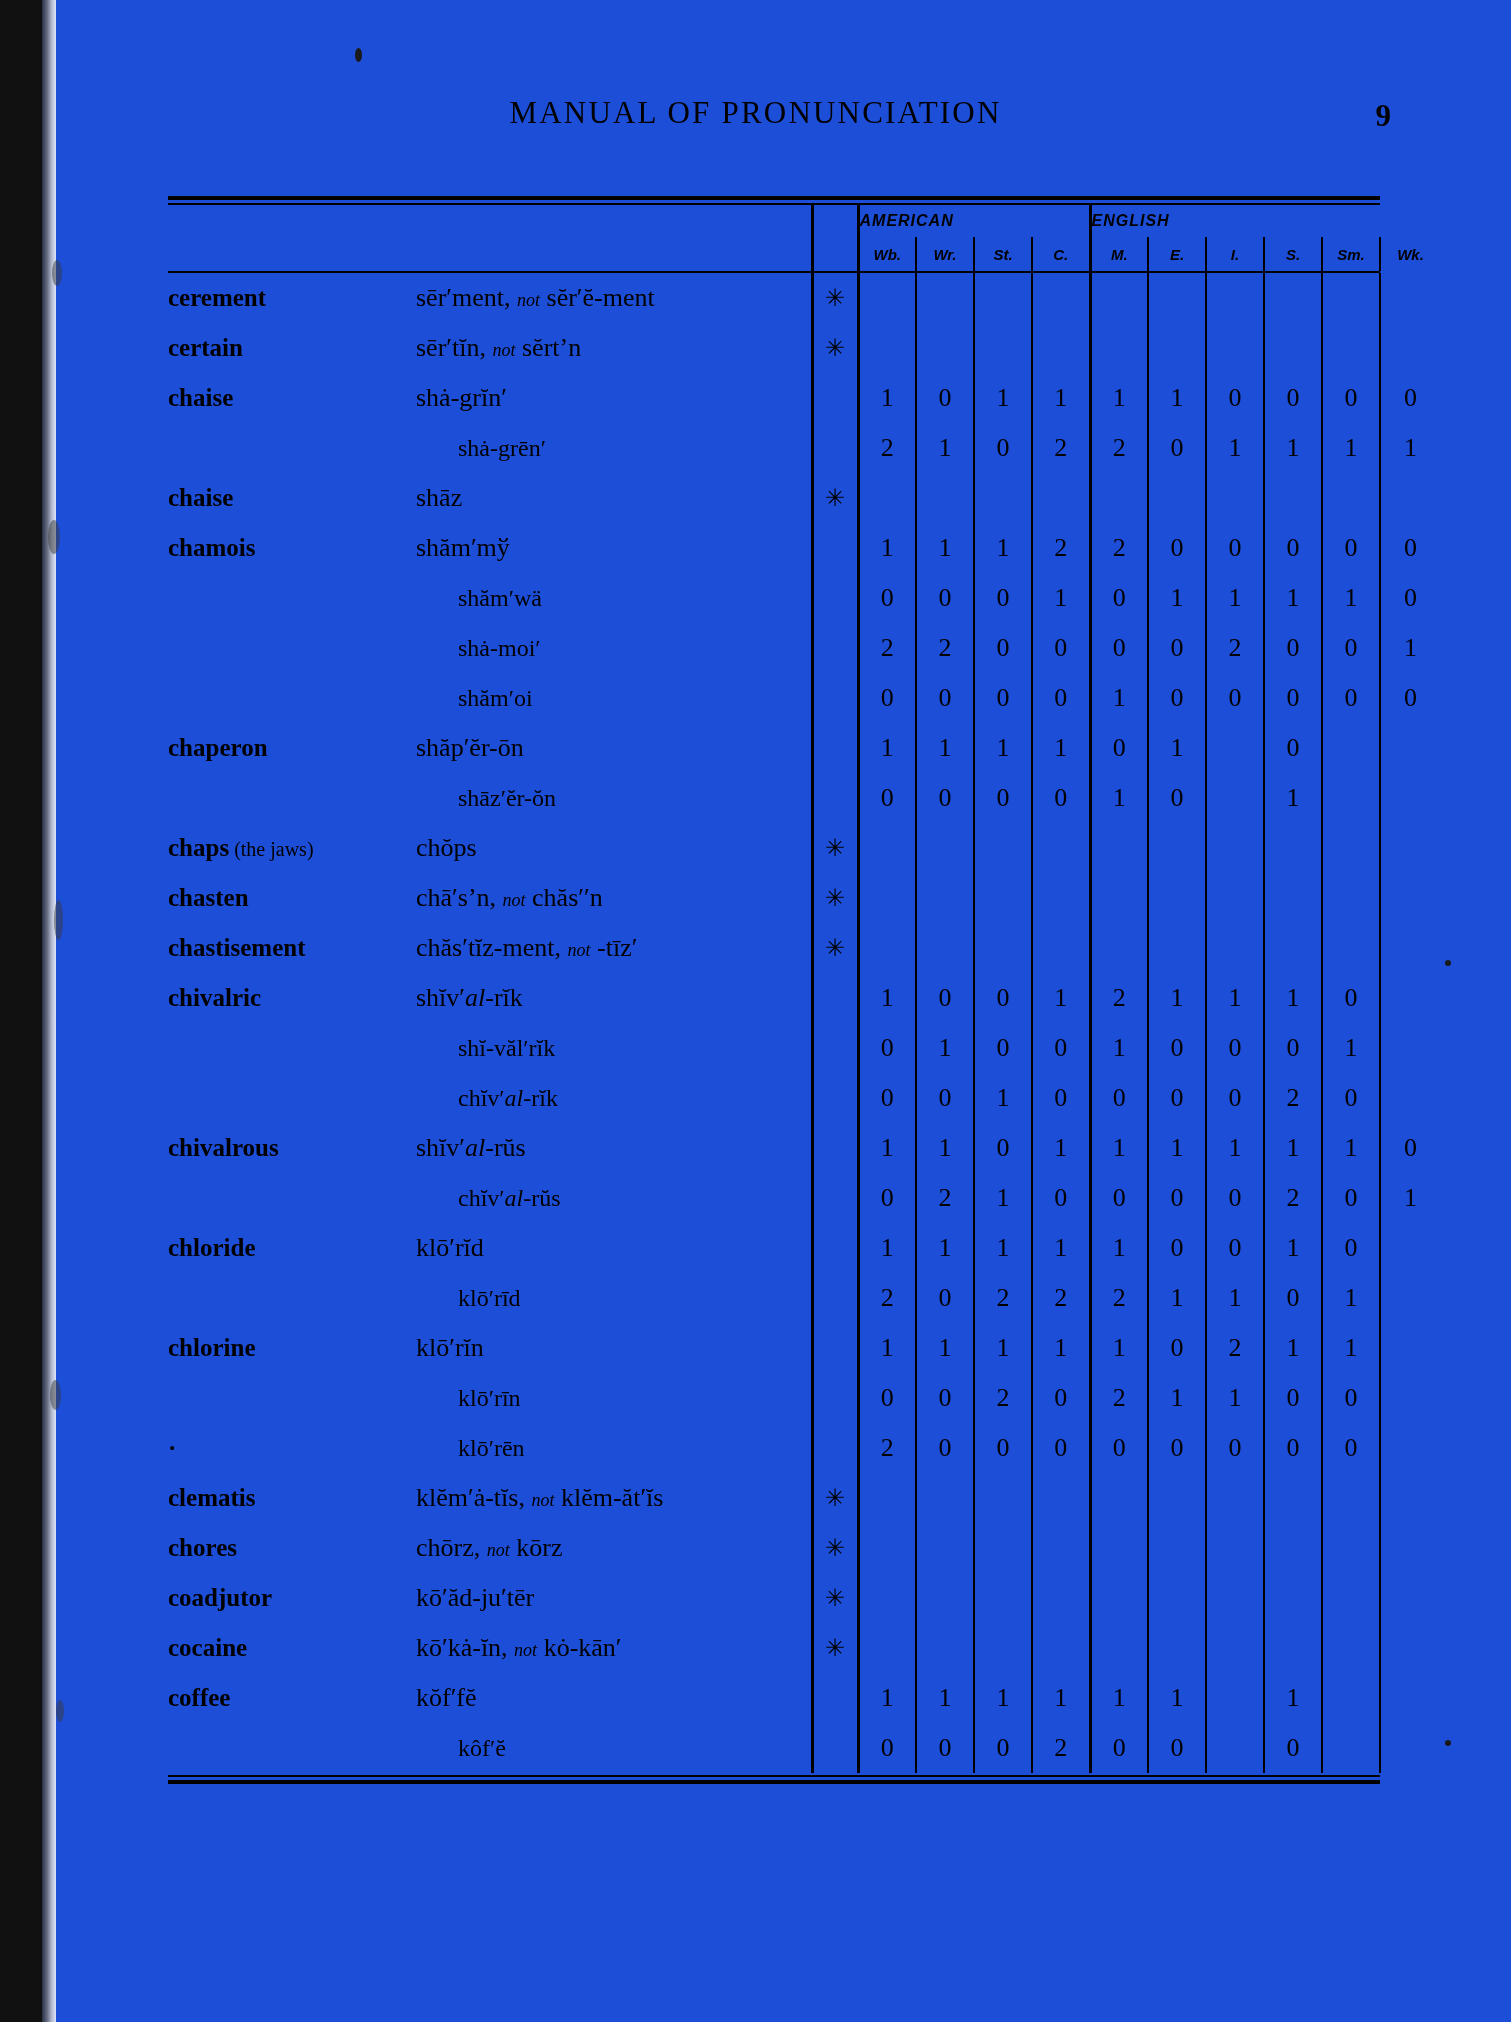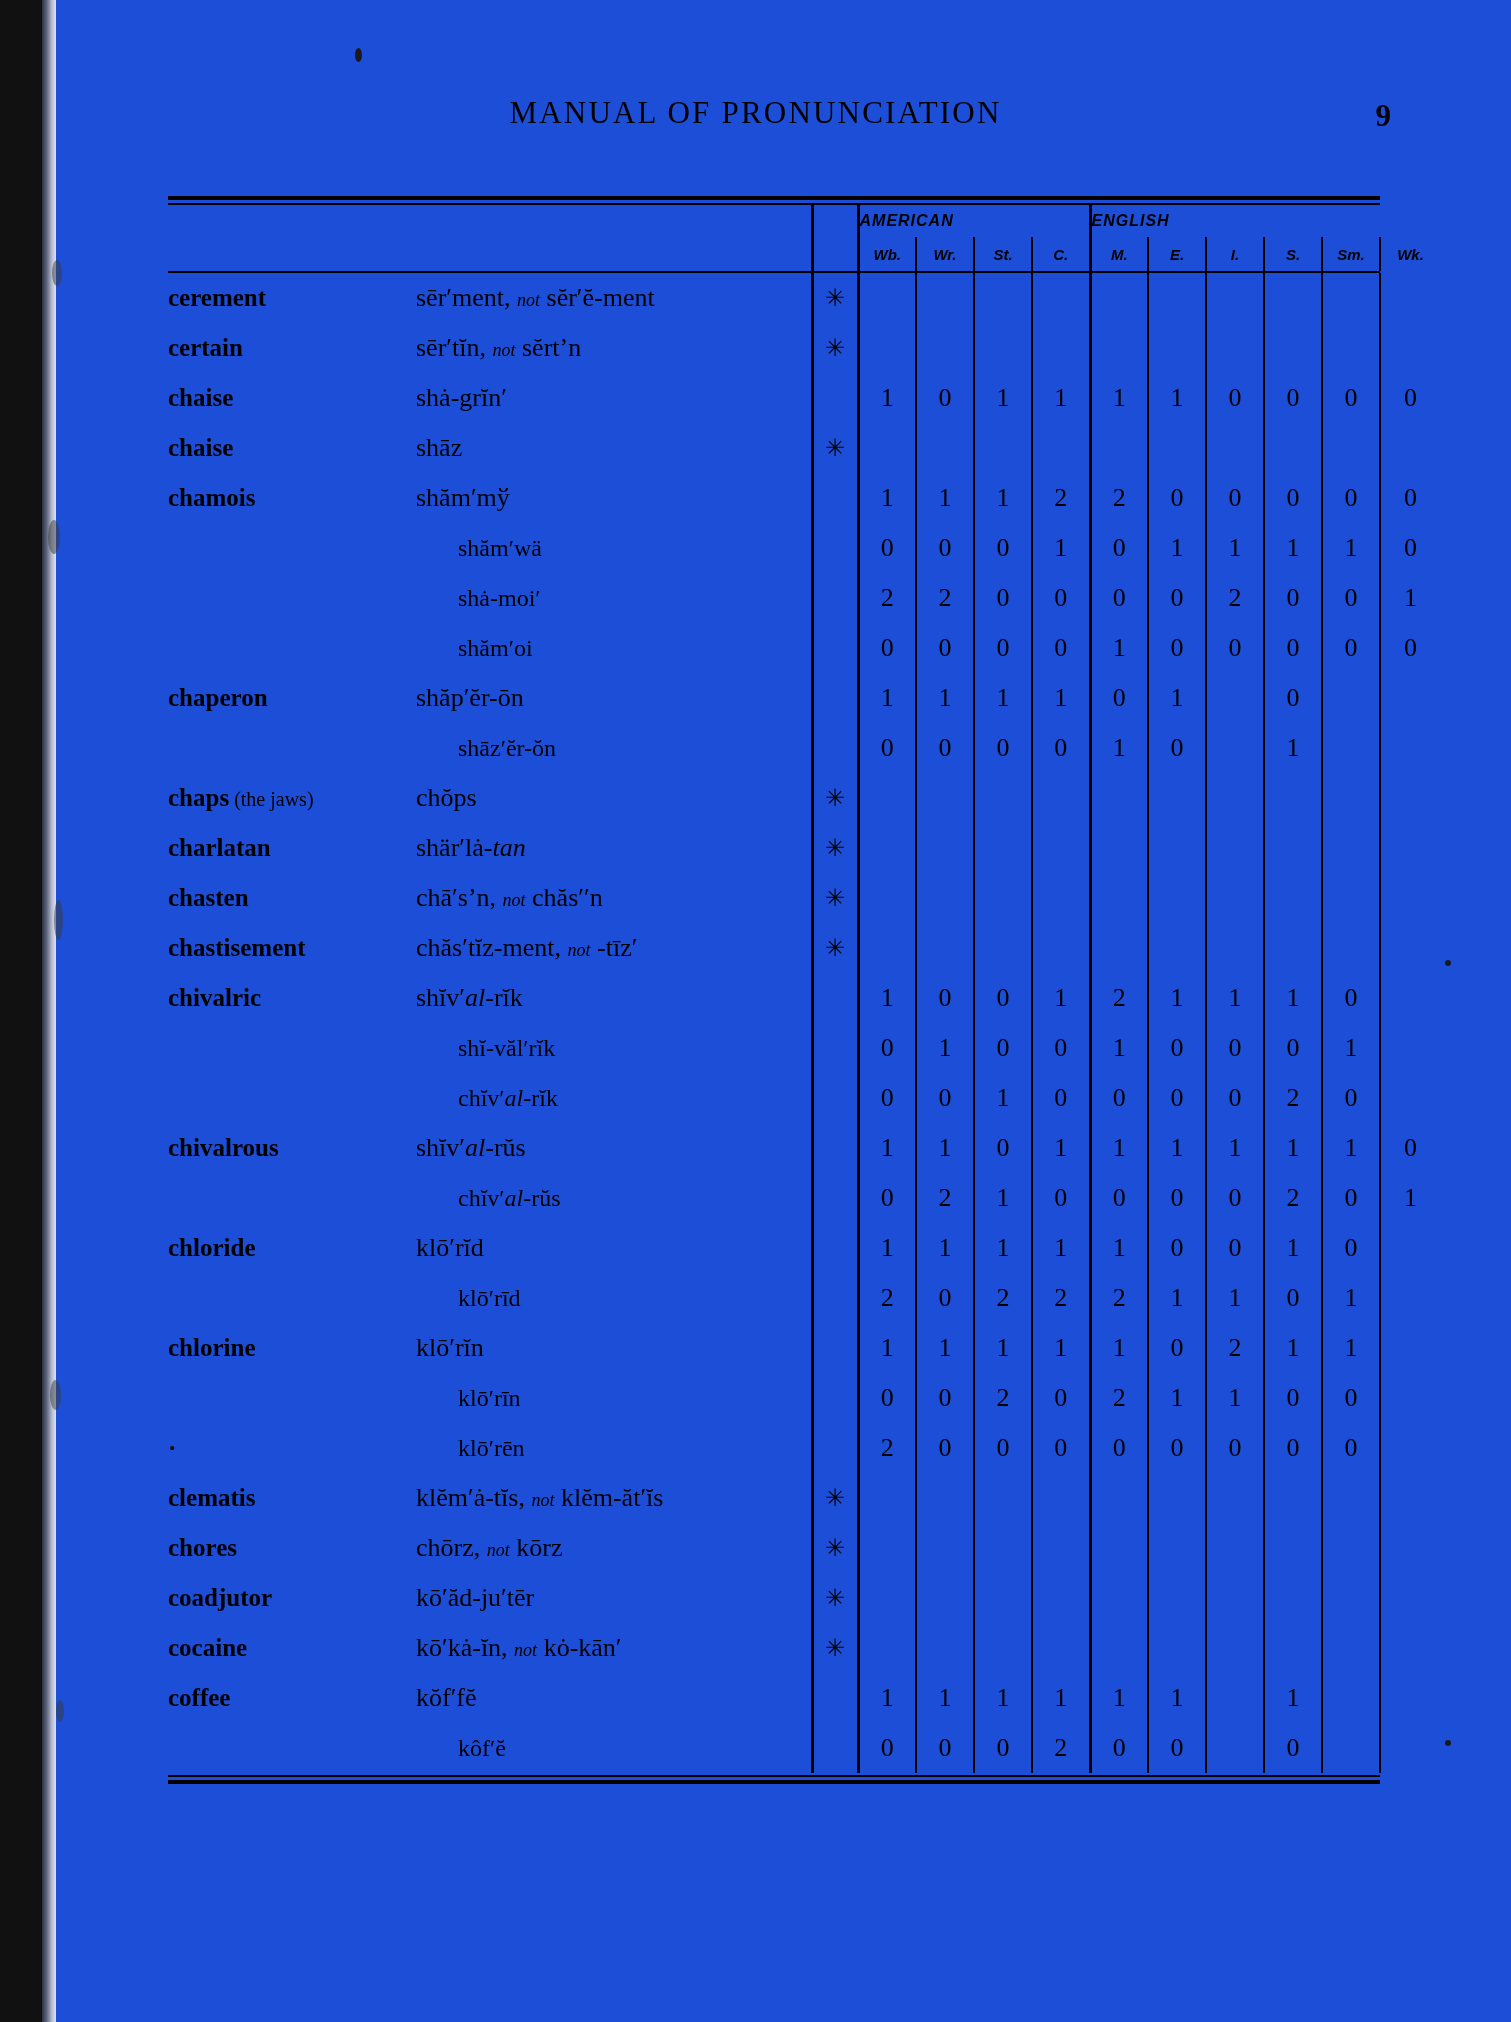--- a/index.html
+++ b/index.html
@@ -278,20 +278,35 @@
             <td class="num vline-l-thin">1</td>
             <td class="num vline-l-thin">1</td>
             <td class="num vline-l">1</td>
             <td class="num vline-l-thin">1</td>
             <td class="num vline-l-thin">0</td>
             <td class="num vline-l-thin">0</td>
             <td class="num vline-l-thin">0</td>
             <td class="num vline-l-thin">0</td>
           </tr>
           <tr class="row">
+            <td class="word"></td>
+            <td class="pron indent">shȧ-grēn′</td>
+            <td class="star vline-l"></td>
+            <td class="num vline-l">2</td>
+            <td class="num vline-l-thin">1</td>
+            <td class="num vline-l-thin">0</td>
+            <td class="num vline-l-thin">2</td>
+            <td class="num vline-l">2</td>
+            <td class="num vline-l-thin">0</td>
+            <td class="num vline-l-thin">1</td>
+            <td class="num vline-l-thin">1</td>
+            <td class="num vline-l-thin">1</td>
+            <td class="num vline-l-thin">1</td>
+          </tr>
+          <tr class="row">
             <td class="word">chaise</td>
             <td class="pron">shāz</td>
             <td class="star vline-l">✳</td>
             <td class="num vline-l"></td>
             <td class="num vline-l-thin"></td>
             <td class="num vline-l-thin"></td>
             <td class="num vline-l-thin"></td>
             <td class="num vline-l"></td>
             <td class="num vline-l-thin"></td>
             <td class="num vline-l-thin"></td>
@@ -385,35 +400,20 @@
             <td class="num vline-l">1</td>
             <td class="num vline-l-thin">0</td>
             <td class="num vline-l-thin"></td>
             <td class="num vline-l-thin">1</td>
             <td class="num vline-l-thin"></td>
             <td class="num vline-l-thin"></td>
           </tr>
           <tr class="row">
             <td class="word">chaps<span class="paren"> (the jaws)</span></td>
             <td class="pron">chŏps</td>
-            <td class="star vline-l">✳</td>
-            <td class="num vline-l"></td>
-            <td class="num vline-l-thin"></td>
-            <td class="num vline-l-thin"></td>
-            <td class="num vline-l-thin"></td>
-            <td class="num vline-l"></td>
-            <td class="num vline-l-thin"></td>
-            <td class="num vline-l-thin"></td>
-            <td class="num vline-l-thin"></td>
-            <td class="num vline-l-thin"></td>
-            <td class="num vline-l-thin"></td>
-          </tr>
-          <tr class="row">
-            <td class="word">charlatan</td>
-            <td class="pron">shär′lȧ-<span class="itword">tan</span></td>
             <td class="star vline-l">✳</td>
             <td class="num vline-l"></td>
             <td class="num vline-l-thin"></td>
             <td class="num vline-l-thin"></td>
             <td class="num vline-l-thin"></td>
             <td class="num vline-l"></td>
             <td class="num vline-l-thin"></td>
             <td class="num vline-l-thin"></td>
             <td class="num vline-l-thin"></td>
             <td class="num vline-l-thin"></td>

